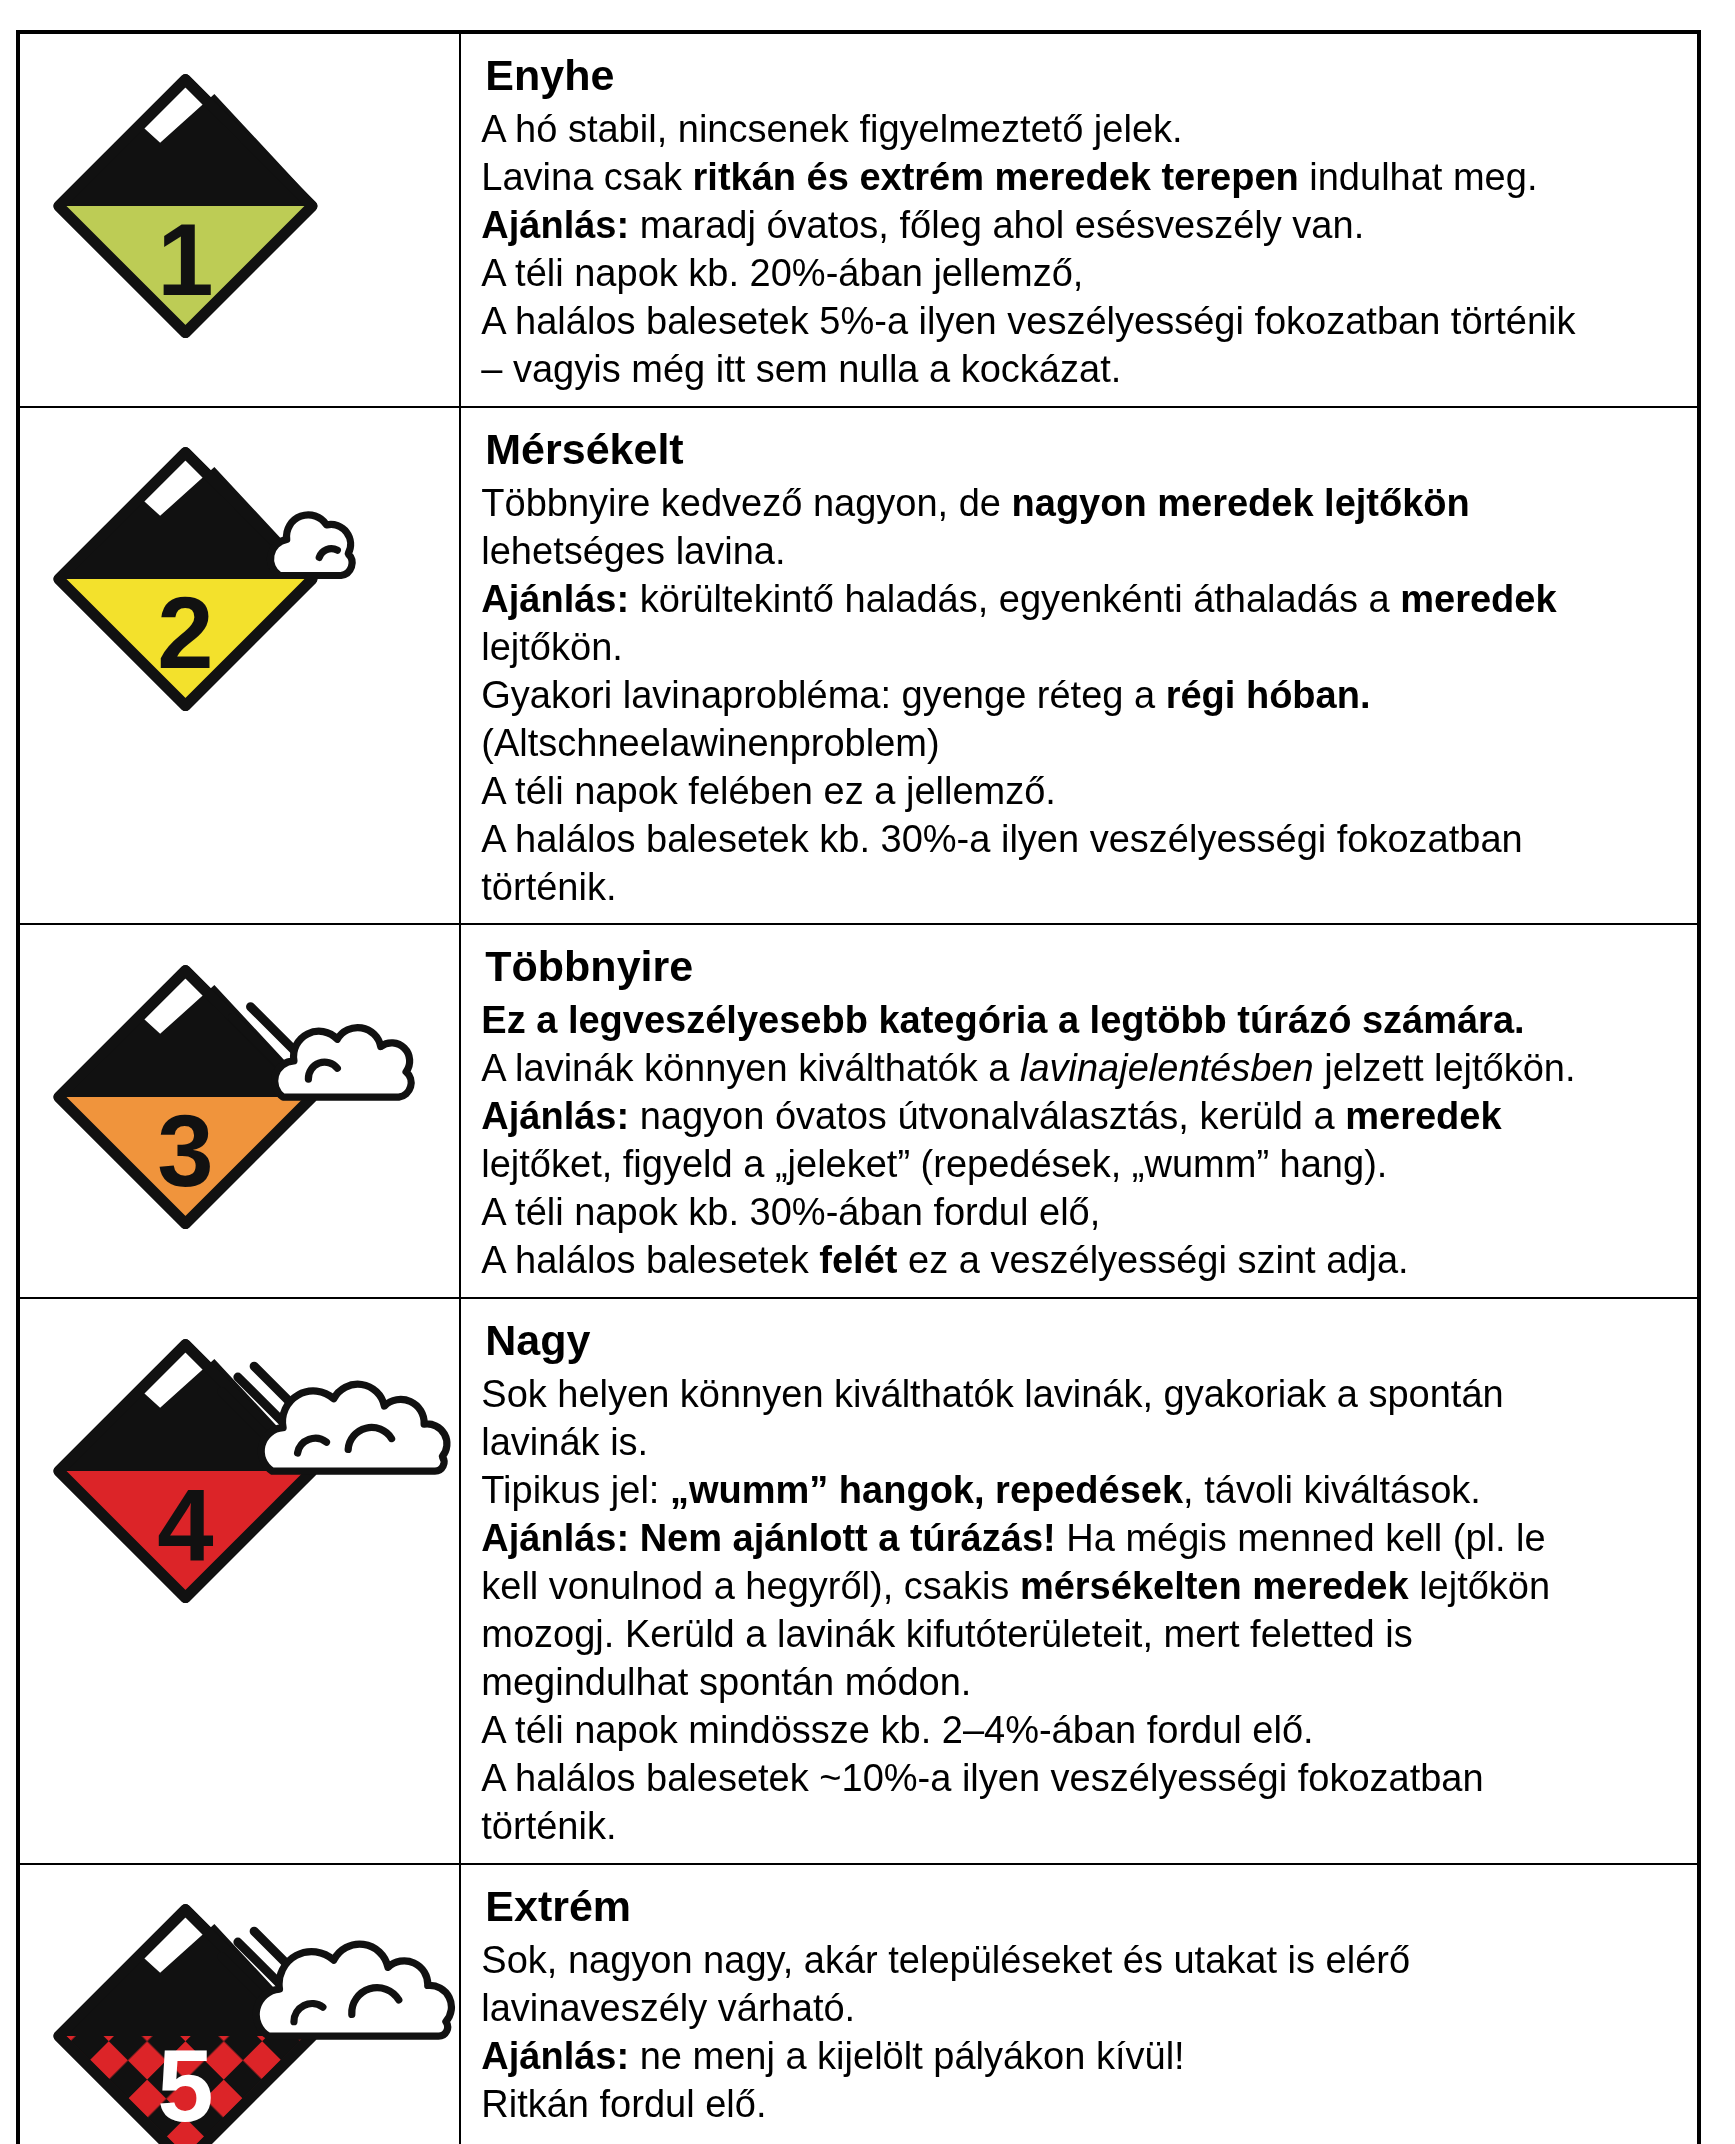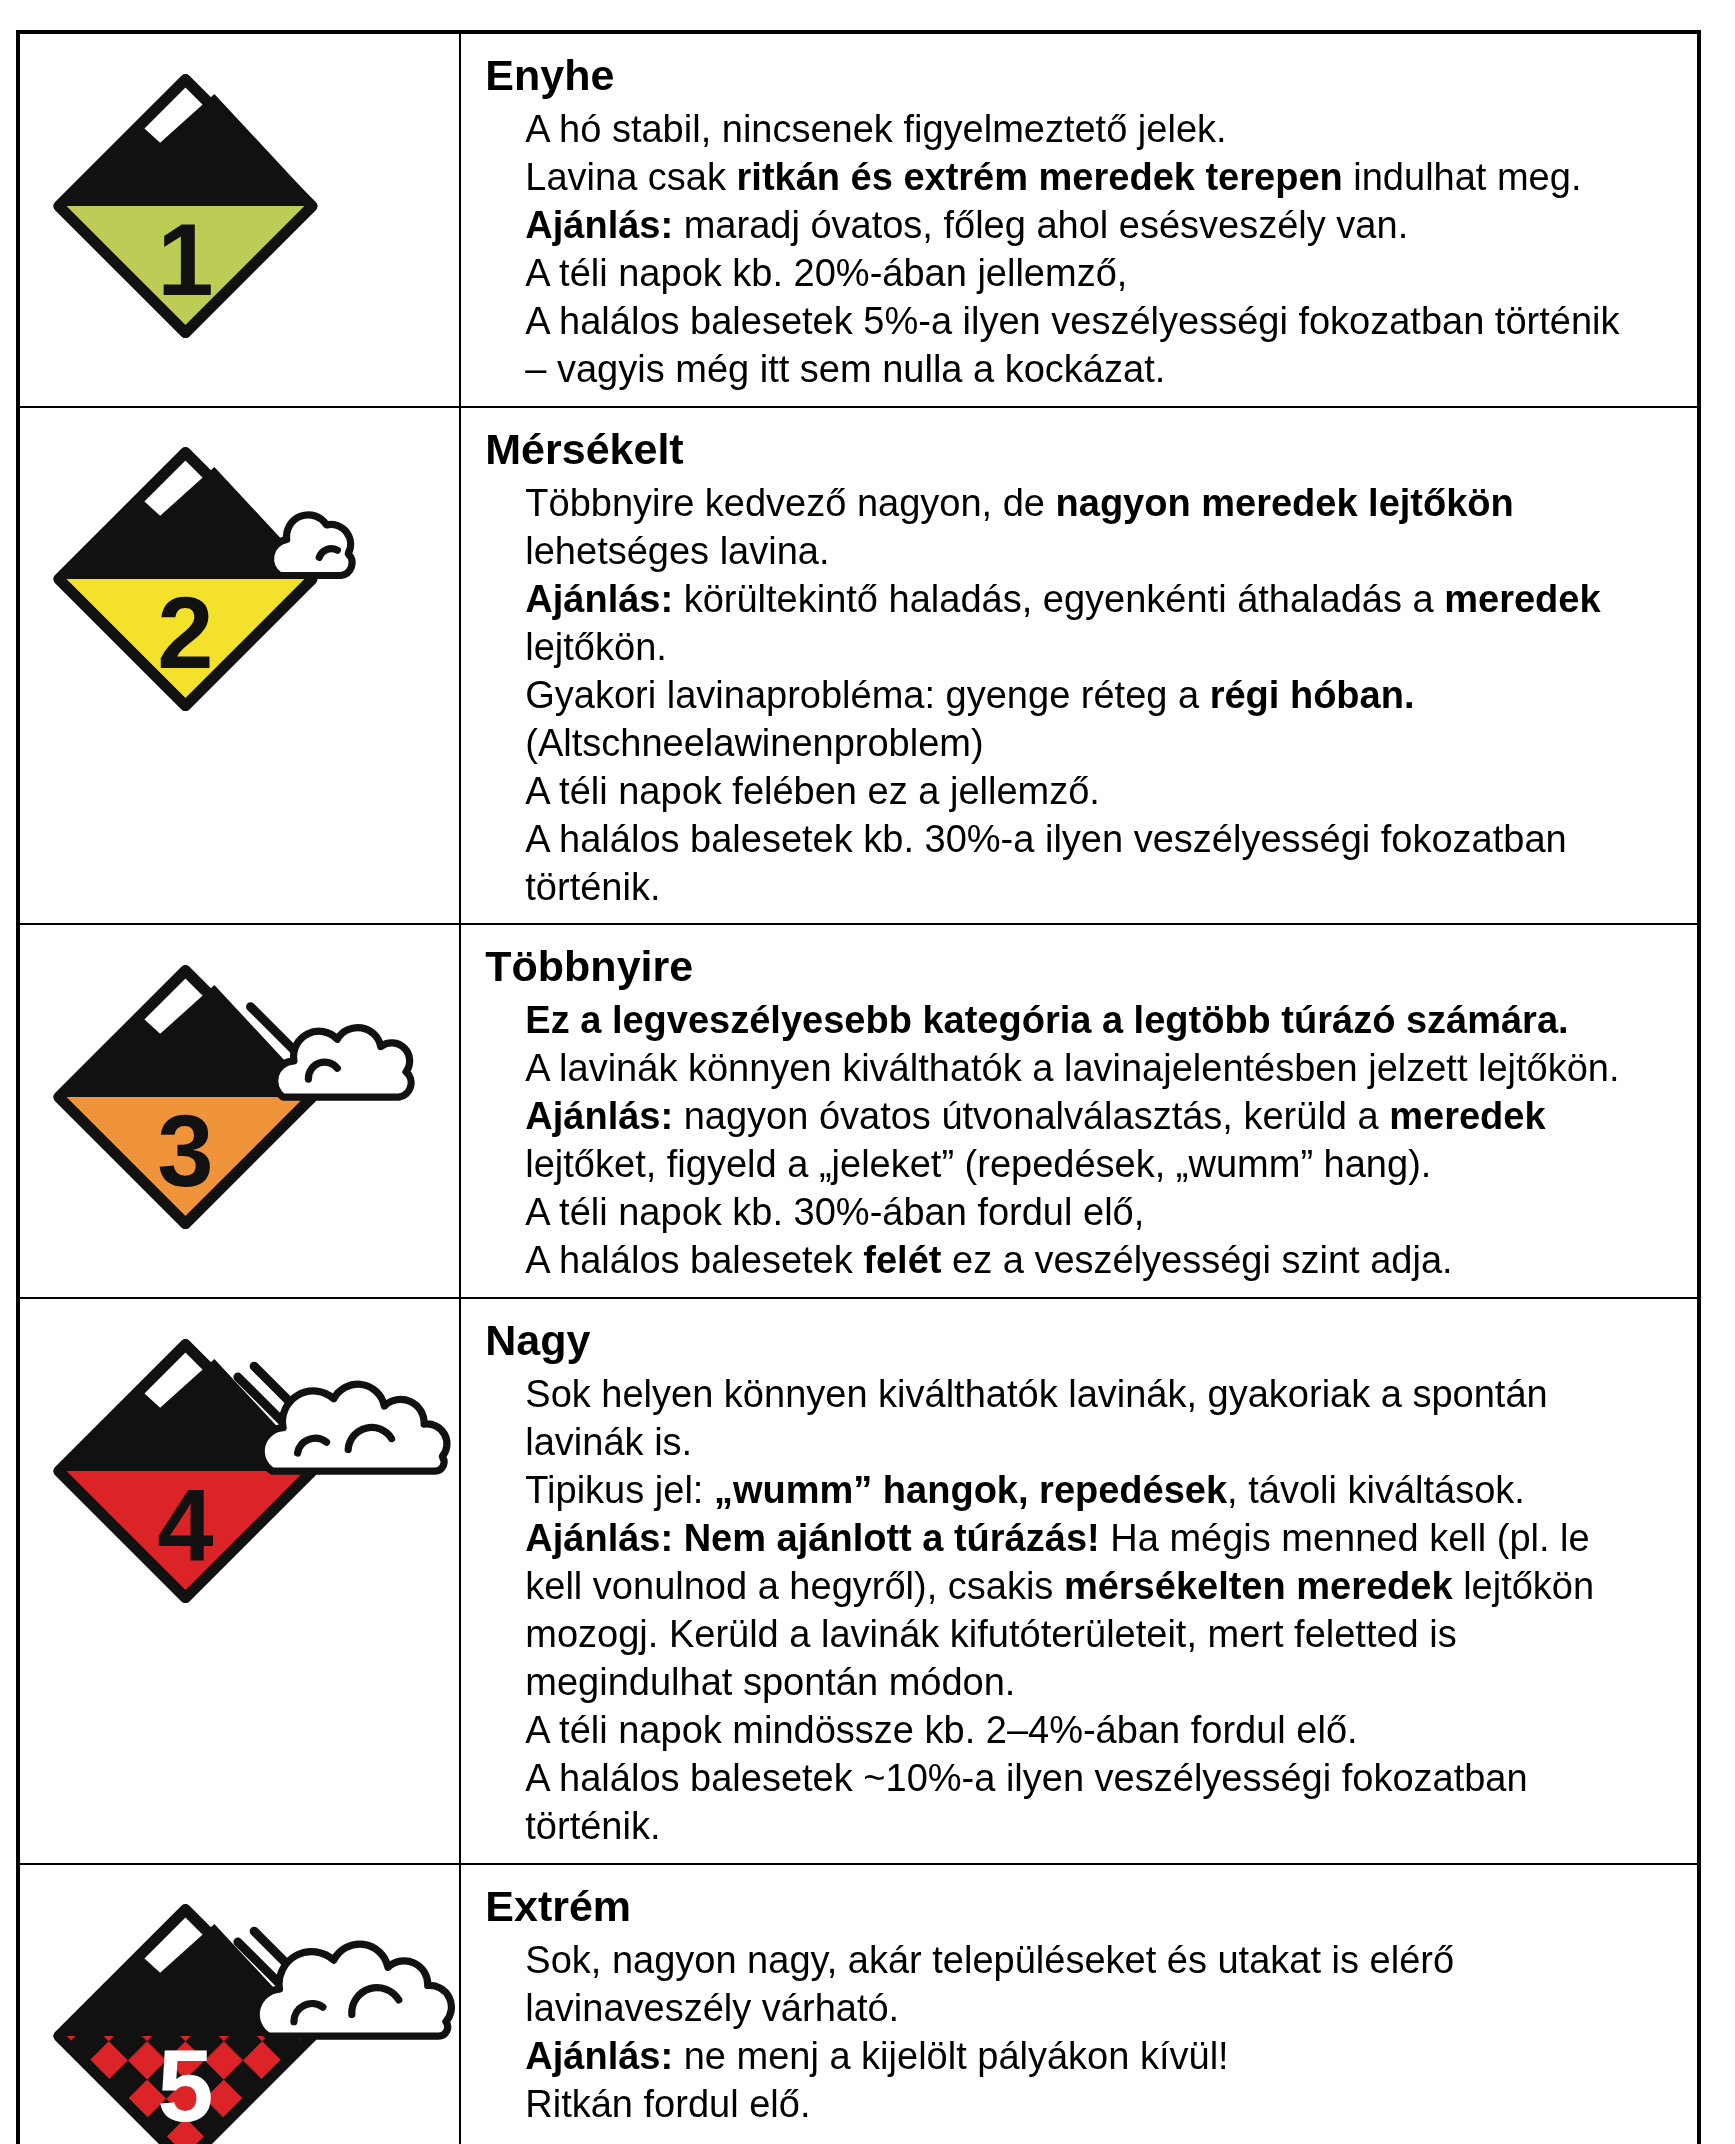--- a/index.html
+++ b/index.html
@@ -32,24 +32,23 @@
   .title{
     margin:4px;
     font-size:43px;
     line-height:52px;
     font-weight:bold;
   }
   .line{
     font-size:38px;
     line-height:48px;
     white-space:nowrap;
-    margin-left:44px;
   }
   .line .b{font-weight:bold;}
-  .line .i{text-align:center;}
+  .line .i{font-style:italic;text-align:center;}
   .r1{min-height:362px;}
   .r2{min-height:470px;}
   .r3{min-height:366px;}
   .r4{min-height:543px;}
   .r5{min-height:317px;}
   svg{display:block;}
   .cloud{fill:#fff;stroke:#111;stroke-width:4;stroke-linejoin:round;}
   .cloud-arc{fill:none;stroke:#111;stroke-width:4;stroke-linecap:round;}
   .streak{stroke:#111;stroke-width:5;stroke-linecap:round;}
   .diamond{fill:#fff;stroke:#111;stroke-width:6;stroke-linejoin:round;}

